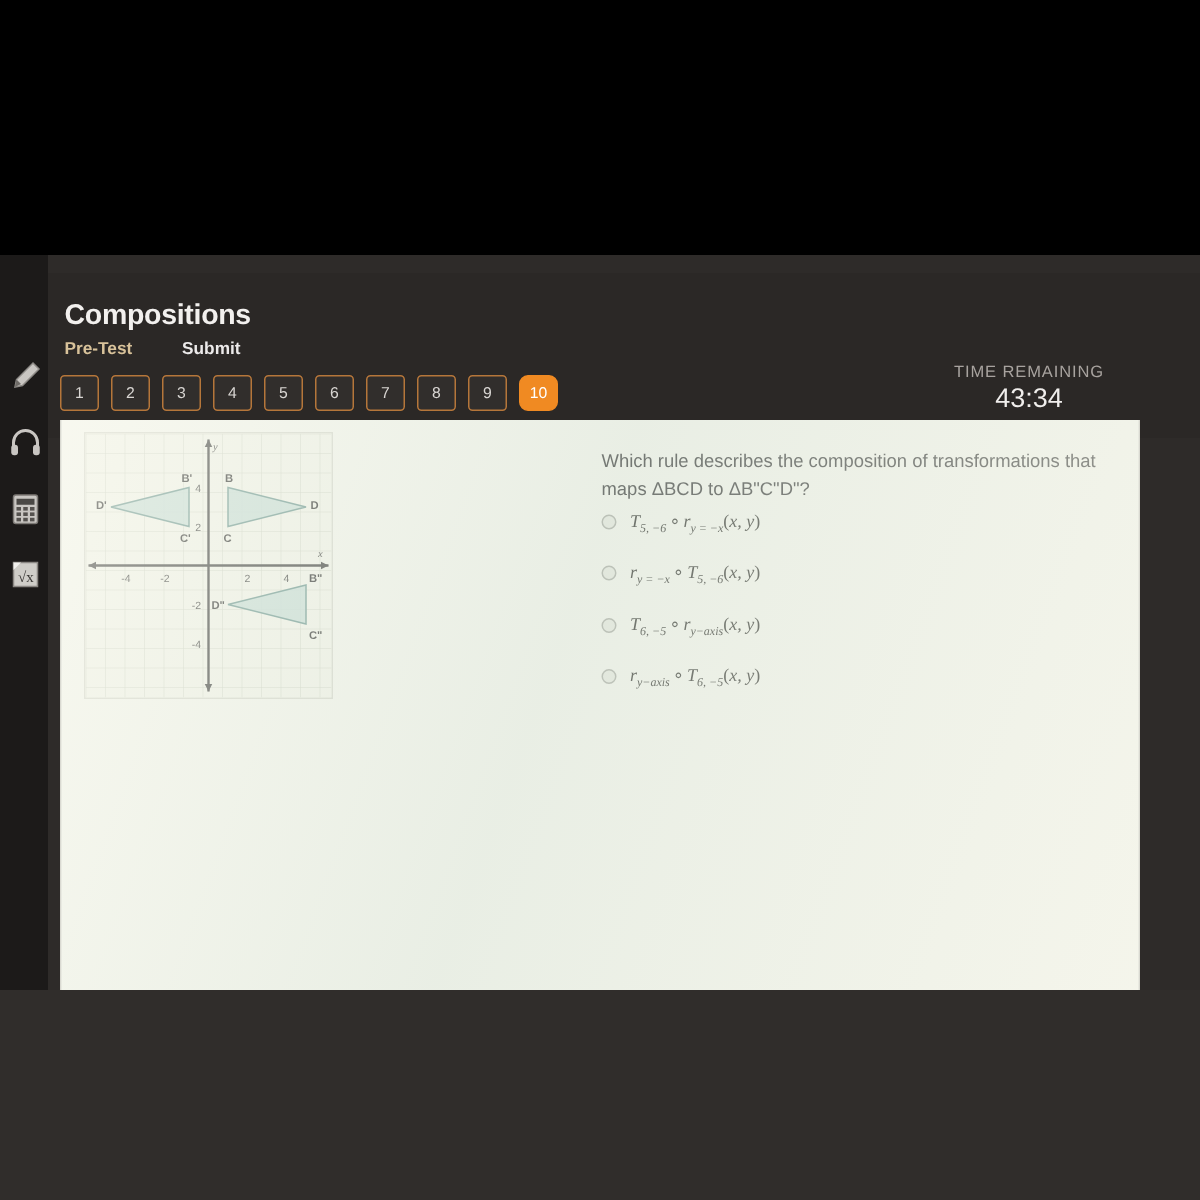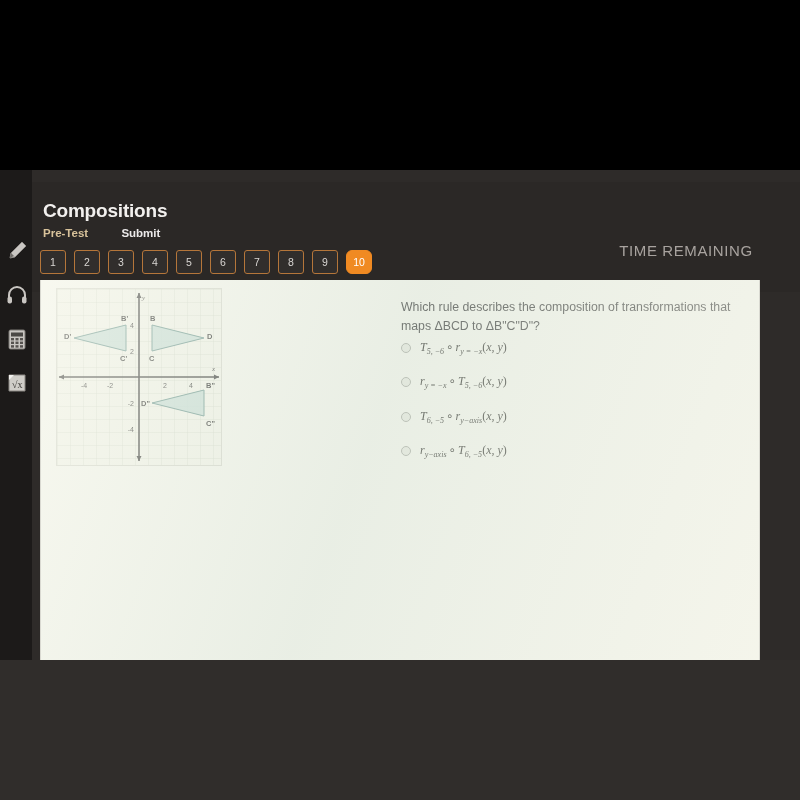--- a/index.html
+++ b/index.html
@@ -70,21 +70,21 @@
     border-color:#f08a22;
     color:#fff;
     border-radius:6px;
   }
 
   #timerbox {
     position:absolute; right:44px; top:60px;
     text-align:center; width:140px;
   }
   #timerlabel {
-    font-size:15px; color:#a8a39f; letter-spacing:0.6px;
+    font-size:11px; color:#a8a39f; letter-spacing:0.6px;
   }
   #timerval {
     font-size:18px; color:#f0eeec; margin-top:1px;
   }
 
   
   #panel {
     position:absolute; left:40px; top:110px; width:720px; height:385px;
     background:#eff0e8;
     border-left:1px solid #d9d9d1;
@@ -202,20 +202,21 @@
         <div class="tab">4</div>
         <div class="tab">5</div>
         <div class="tab">6</div>
         <div class="tab">7</div>
         <div class="tab">8</div>
         <div class="tab">9</div>
         <div class="tab active">10</div>
       </div>
     <div id="timerbox">
       <div id="timerlabel">TIME REMAINING</div>
+      <div id="timerval">43:34</div>
     </div>
   </div>
 
   <div id="toolrail">
     <div class="tool" style="top:68px">
       <svg width="24" height="24" viewBox="0 0 24 24">
         <path d="M17 3 L21 7 L10 18 L5 19 L6 14 Z" fill="#c9c6c2" stroke="#8d8a86" stroke-width="1"></path>
         <path d="M5 19 L6 14 L9 17 Z" fill="#6e6b67"></path>
       </svg>
     </div>

